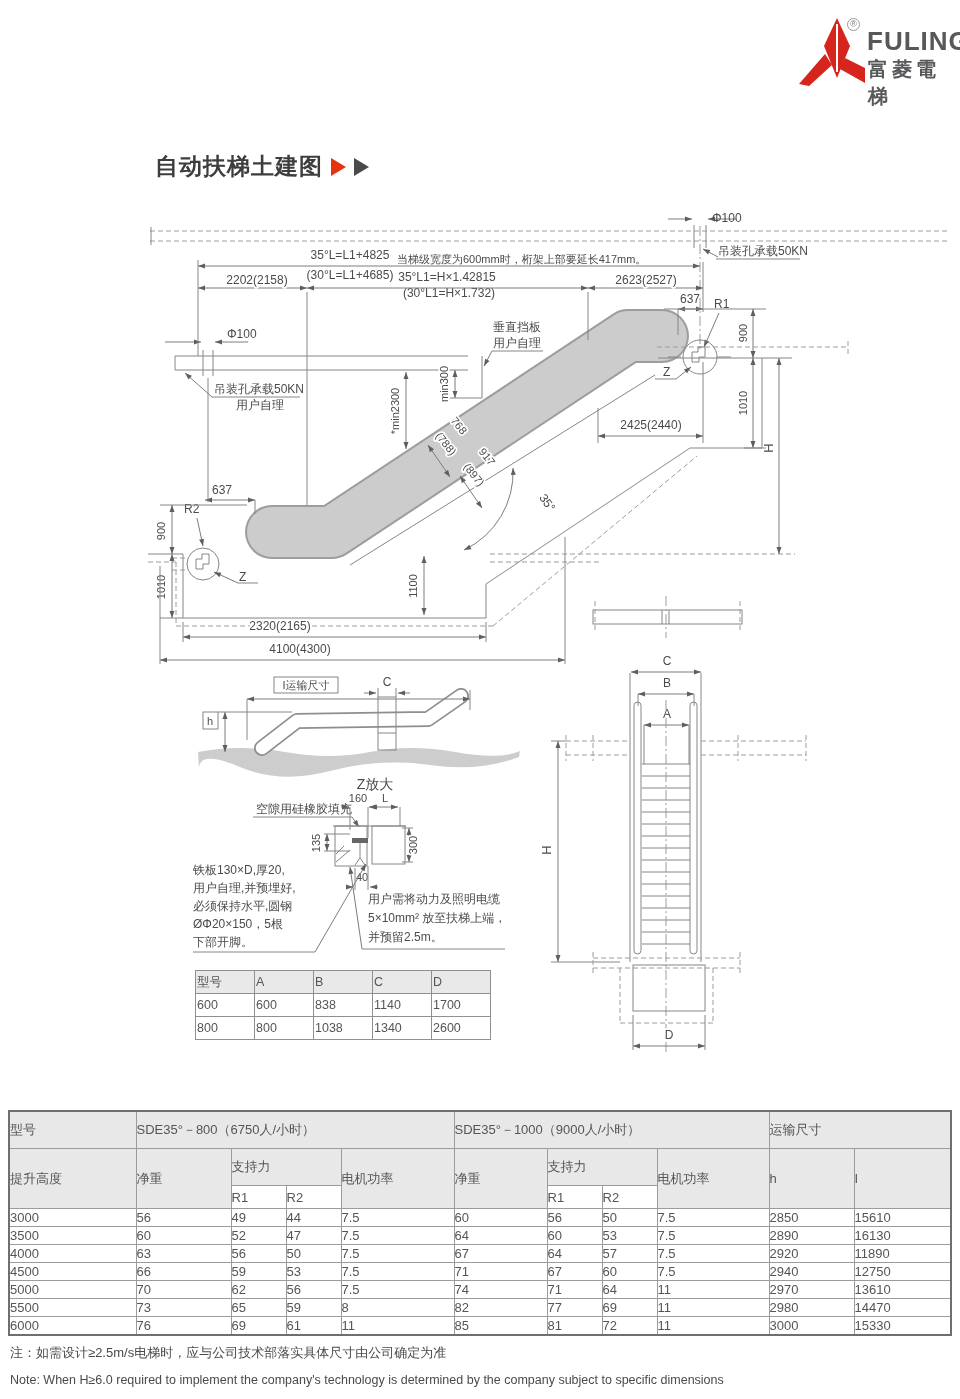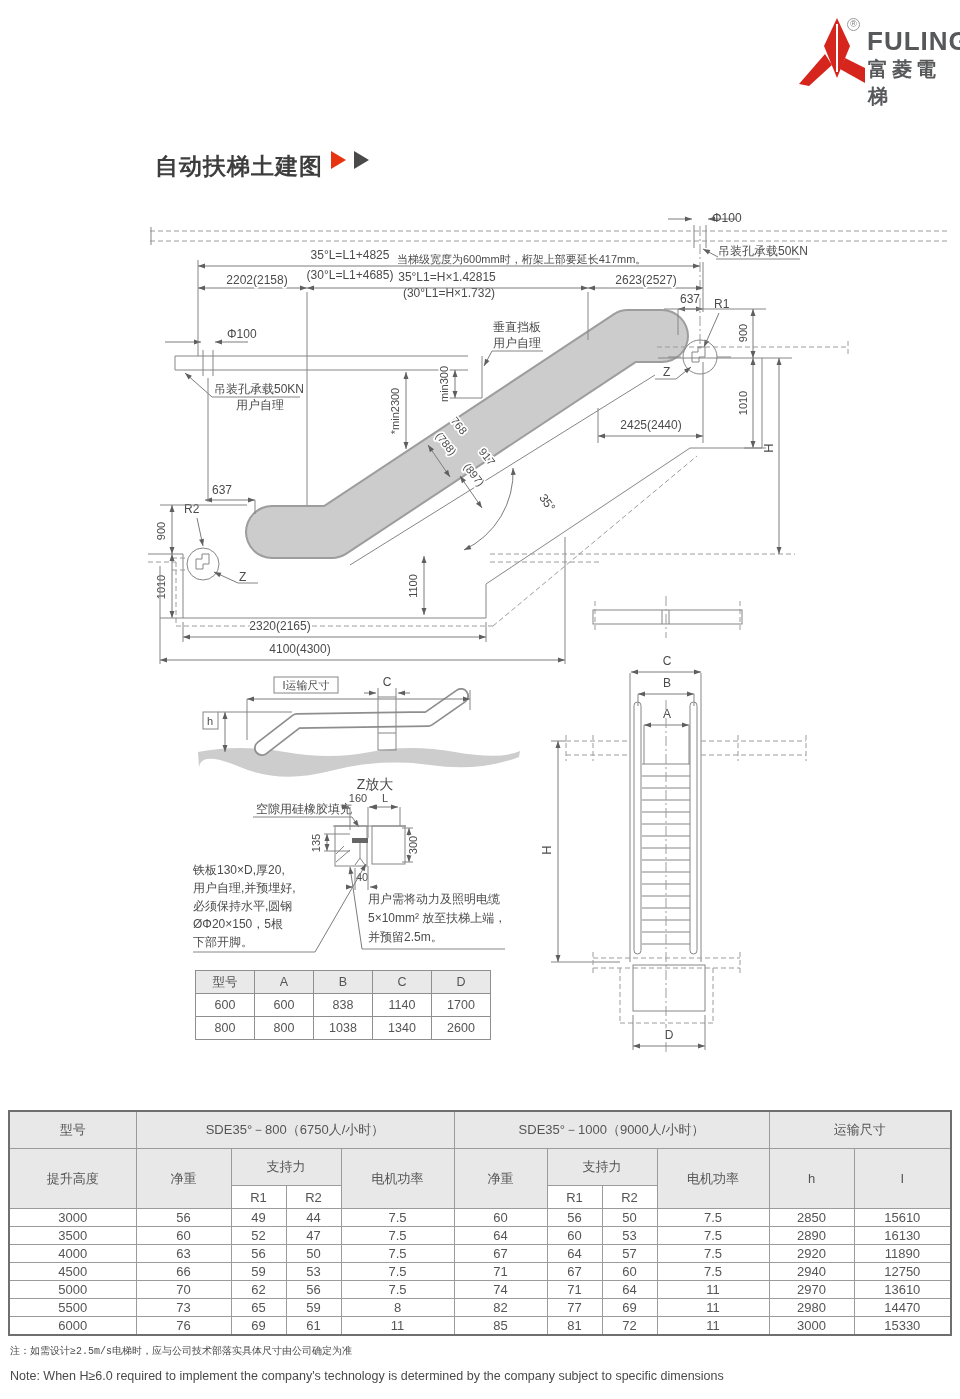--- a/index.html
+++ b/index.html
@@ -9,21 +9,21 @@
   #logo{position:absolute;left:795px;top:12px;width:160px;height:82px;}
   #logo .brand{position:absolute;left:72px;top:14px;font-size:26px;font-weight:bold;
                color:#57585a;letter-spacing:1px;}
   #logo .brandcn{position:absolute;left:73px;top:44px;font-size:20px;font-weight:bold;
                  color:#57585a;letter-spacing:4px;}
   #logo .reg{position:absolute;left:52px;top:6px;font-size:9px;color:#7a7a7a;
              border:1px solid #9a9a9a;border-radius:50%;width:11px;height:11px;
              line-height:11px;text-align:center;}
   #titleblock{position:absolute;left:155px;top:144px;}
   #titleblock h1{margin:0;font-size:26px;font-weight:bold;color:#3f3f3f;letter-spacing:0px;}
-  #titleblock .sub{display:flex;margin-top:7px;}
+  #titleblock .sub{display:flex;align-items:center;margin-top:7px;}
   #titleblock .sub .cn{font-size:23px;font-weight:bold;color:#3d3d3d;letter-spacing:1px;}
   .tri{width:0;height:0;border-top:9px solid transparent;border-bottom:9px solid transparent;
        display:inline-block;margin-left:8px;}
   .tri.red{border-left:15px solid #e63312;}
   .tri.dark{border-left:15px solid #4a4a4a;}
   
   #draw{position:absolute;left:0;top:0;width:960px;height:1399px;}
   #draw text{font-family:"Liberation Sans",sans-serif;fill:#4b4b4b;}
   .t11{font-size:11px;}.t12{font-size:12px;}.t13{font-size:13px;}.t14{font-size:14px;}
   .halo{paint-order:stroke;stroke:#ffffff;stroke-width:3.5px;stroke-linejoin:round;}
@@ -31,36 +31,36 @@
   .lnD{stroke:#9c9c9c;fill:none;stroke-width:1;stroke-dasharray:5 3;}
   .lnDD{stroke:#9c9c9c;fill:none;stroke-width:1;stroke-dasharray:10 3 2 3;}
   .dim{stroke:#7c7c7c;fill:none;stroke-width:1;marker-start:url(#ar);marker-end:url(#ar);}
   .dimE{stroke:#7c7c7c;fill:none;stroke-width:1;marker-end:url(#ar);}
   .bandO{stroke:#9d9d9d;stroke-width:54;fill:none;stroke-linecap:round;stroke-linejoin:round;}
   .bandI{stroke:#cccccc;stroke-width:50;fill:none;stroke-linecap:round;stroke-linejoin:round;}
   .tbO{stroke:#8e8e8e;stroke-width:16;fill:none;stroke-linecap:round;stroke-linejoin:round;}
   .tbI{stroke:#ffffff;stroke-width:12.5;fill:none;stroke-linecap:round;stroke-linejoin:round;}
   .ground{fill:#cdcdcd;stroke:none;}
   
-  table{border-collapse:collapse;color:#555;text-align:center;}
+  table{border-collapse:collapse;color:#555;text-align:left;}
   #sizeTable{position:absolute;left:195px;top:970px;font-size:12.5px;}
   #sizeTable th,#sizeTable td{border:1px solid #8f8f8f;width:56px;height:20px;font-weight:normal;}
   #sizeTable thead th{background:#e9e9e9;}
   #specTable{position:absolute;left:8px;top:1110px;width:944px;table-layout:fixed;font-size:13px;}
   #specTable th,#specTable td{border:1px solid #9b9b9b;font-weight:normal;padding:0;}
   #specTable{border:2px solid #6f6f6f;}
   #specTable thead th{background:#e8e8e8;}
   #specTable thead th.white{background:#ffffff;}
   #specTable tr.r1 th{height:36px;}
   #specTable tr.r2 th{height:36px;}
   #specTable tr.r3 th{height:22px;}
   #specTable tbody td{height:17px;}
   
   #notes{position:absolute;left:10px;top:1344px;color:#4a4a4a;}
-  #notes .cn{font-size:10px;font-family:Liberation Mono, monospace;}
+  #notes .cn{font-size:13px;}
   #notes .en{font-size:12.5px;margin-top:11px;}
 </style>
 </head>
 <body>
 
 <div id="page">
 
   <div id="logo">
     <svg width="70" height="82">
       <polygon points="42,6 55,34 42,66 29,34" fill="#d6251d"></polygon>

